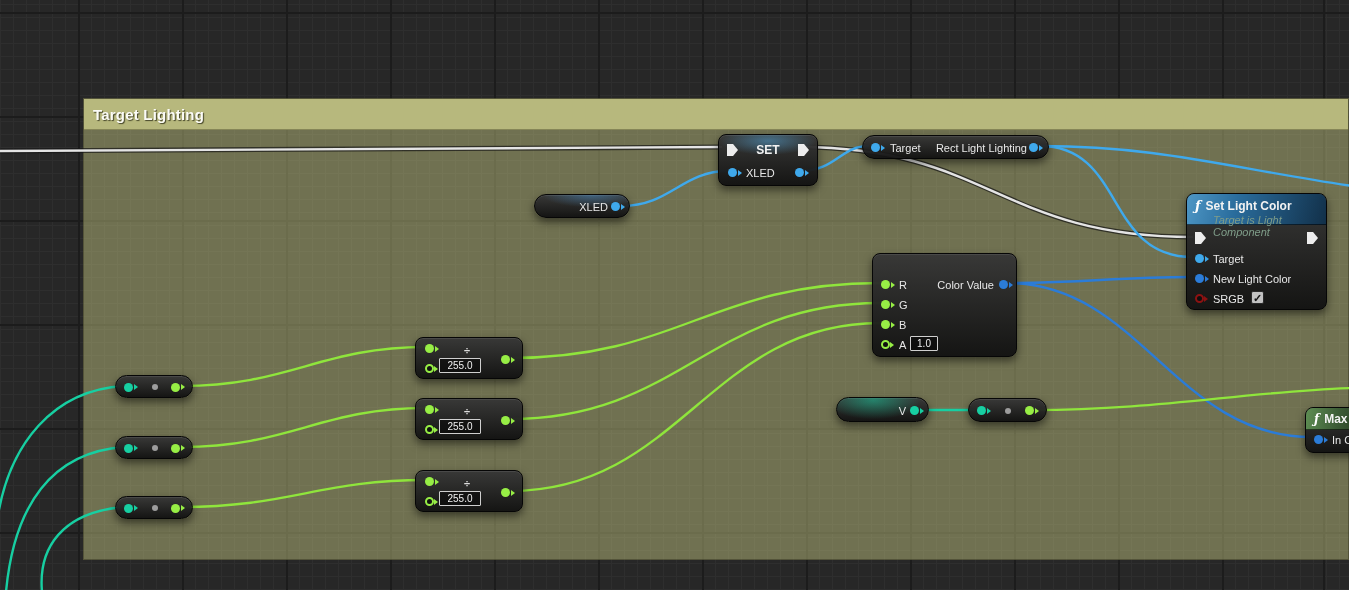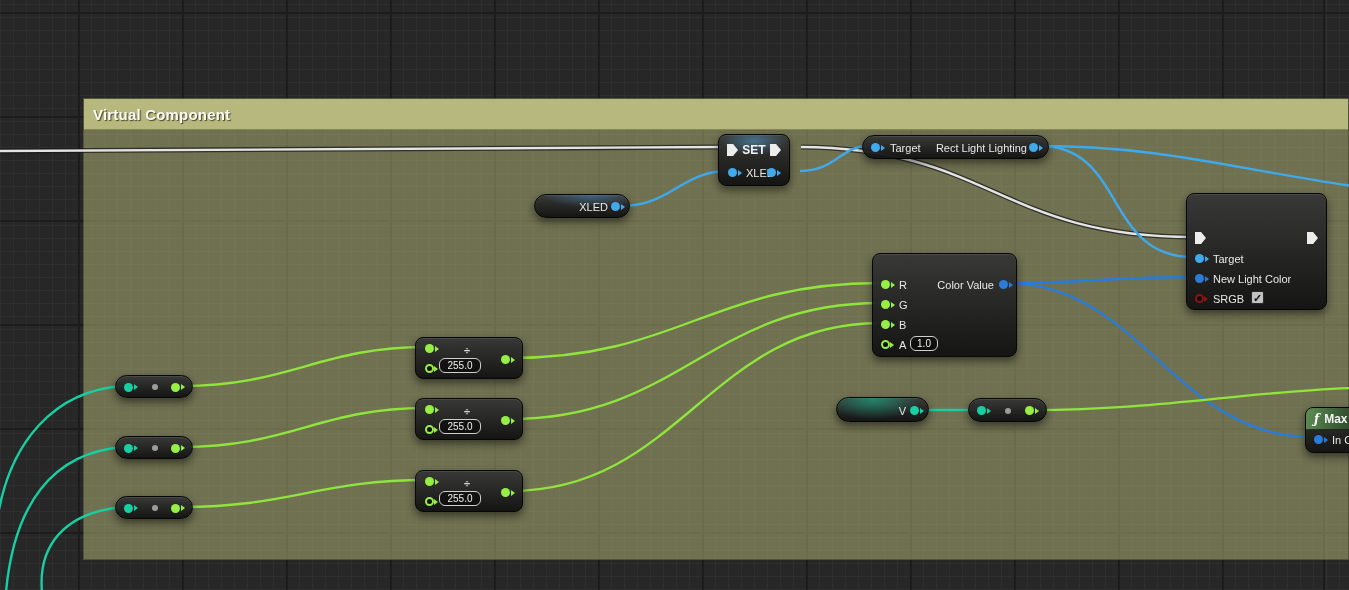--- a/index.html
+++ b/index.html
@@ -63,21 +63,21 @@
   .c-blue{color:#3fa9ec;} .c-structblue{color:#2b7cd8;} .c-green{color:#97ee45;}
   .c-teal{color:#17cfa2;} .c-red{color:#8d1212;}
   .pexec{
     position:absolute;width:11px;height:12px;background:#ededed;
     clip-path:polygon(0 0,55% 0,100% 50%,55% 100%,0 100%);
   }
   .dot{position:absolute;width:6px;height:6px;border-radius:50%;background:#9d9d9d;}
   
   .vfield{
     position:absolute;background:rgba(8,8,8,0.55);border:1px solid #cfcfcf;
-    border-radius:6px;color:#efefef;font-size:10px;padding:0 3px;height:15px;
+    border-radius:1px;color:#efefef;font-size:10px;padding:0 3px;height:15px;
     line-height:13px;text-align:center;
   }
   .checkbox{
     position:absolute;width:13px;height:13px;background:#c2c2c2;
     border:1px solid #2a2a2a;border-radius:2px;color:#151515;
     font-size:11px;font-weight:bold;line-height:12px;text-align:center;
   }
   .fn{font-family:"DejaVu Serif",serif;font-style:italic;font-weight:bold;font-size:13px;color:#fff;margin-right:5px;}
   
   .hdr-slc{
@@ -102,21 +102,21 @@
   .mk-icon .b1{top:1px;} .mk-icon .b2{top:5px;width:7px;} .mk-icon .b3{top:9px;}
   .mk-icon .ch{position:absolute;left:0;top:2px;width:0;height:0;border-top:3.5px solid transparent;border-bottom:3.5px solid transparent;border-left:5px solid #cfe08a;}
 </style>
 </head>
 <body>
 
 <div id="canvas">
 
   <div class="comment-body">
     <div class="comment-header">
-      <span class="comment-title">Virtual Component</span>
+      <span class="comment-title">Target Lighting</span>
     </div>
   </div>
 
   <svg id="wires" width="1349" height="590">
 
     <path d="M -5 151 C 300 151, 500 148, 722 147" stroke="#161616" stroke-width="5" fill="none" opacity="0.7"></path>
     <path d="M -5 151 C 300 151, 500 148, 722 147" stroke="#e4e4e4" stroke-width="2.4" fill="none"></path>
     <path d="M 801 147 C 990 148, 1000 237, 1193 237" stroke="#161616" stroke-width="5" fill="none" opacity="0.7"></path>
     <path d="M 801 147 C 990 148, 1000 237, 1193 237" stroke="#e4e4e4" stroke-width="2.4" fill="none"></path>
 
@@ -135,21 +135,21 @@
     <path d="M 510 419 C 680 419, 710 303, 880 303" stroke="#8fe53c" stroke-width="2.4" fill="none"></path>
     <path d="M 510 491 C 680 491, 710 323, 880 323" stroke="#8fe53c" stroke-width="2.4" fill="none"></path>
     <path d="M 1032 410 C 1160 410, 1240 392, 1352 388" stroke="#8fe53c" stroke-width="2.4" fill="none"></path>
 
     <path d="M 921 410 L 975 410" stroke="#17cfa2" stroke-width="2.4" fill="none"></path>
     <path d="M 124 386 C 52 390, 10 445, -2 515" stroke="#17cfa2" stroke-width="2.4" fill="none"></path>
     <path d="M 124 447 C 52 452, 14 505, 6 592" stroke="#17cfa2" stroke-width="2.4" fill="none"></path>
     <path d="M 124 507 C 62 512, 38 548, 42 592" stroke="#17cfa2" stroke-width="2.4" fill="none"></path>
   </svg>
 
-  <div class="node" style="left:718px;top:134px;width:72px;height:52px;">
+  <div class="node" style="left:718px;top:134px;width:100px;height:52px;">
     <div class="glow-set"></div>
     <span class="pexec" style="left:8px;top:9px;"></span>
     <span class="lbl title" style="left:0;right:0;top:9px;text-align:center;">SET</span>
     <span class="pexec" style="right:8px;top:9px;"></span>
     <span class="pin filled c-blue" style="left:9px;top:33px;"></span>
     <span class="lbl" style="left:27px;top:32px;">XLED</span>
     <span class="pin filled c-blue" style="right:13px;top:33px;"></span>
   </div>
 
   <div class="node pill" style="left:862px;top:135px;width:187px;height:24px;">
@@ -159,20 +159,24 @@
     <span class="pin filled c-blue" style="right:10px;top:7px;"></span>
   </div>
 
   <div class="node pill" style="left:534px;top:194px;width:96px;height:24px;">
     <div class="glow-xled"></div>
     <span class="lbl" style="right:21px;top:6px;">XLED</span>
     <span class="pin filled c-blue" style="right:9px;top:7px;"></span>
   </div>
 
   <div class="node" style="left:1186px;top:193px;width:141px;height:117px;">
+    <div class="hdr-slc">
+      <span class="fn">ƒ</span><span class="title">Set Light Color</span>
+      <div class="subtitle" style="margin-left:18px;">Target is Light Component</div>
+    </div>
     <span class="pexec" style="left:8px;top:38px;"></span>
     <span class="pexec" style="right:8px;top:38px;"></span>
     <span class="pin filled c-blue" style="left:8px;top:60px;"></span>
     <span class="lbl" style="left:26px;top:59px;">Target</span>
     <span class="pin filled c-structblue" style="left:8px;top:80px;"></span>
     <span class="lbl" style="left:26px;top:79px;">New Light Color</span>
     <span class="pin hollow c-red" style="left:8px;top:100px;"></span>
     <span class="lbl" style="left:26px;top:99px;">SRGB</span>
     <span class="checkbox" style="left:64px;top:97px;">✓</span>
   </div>

